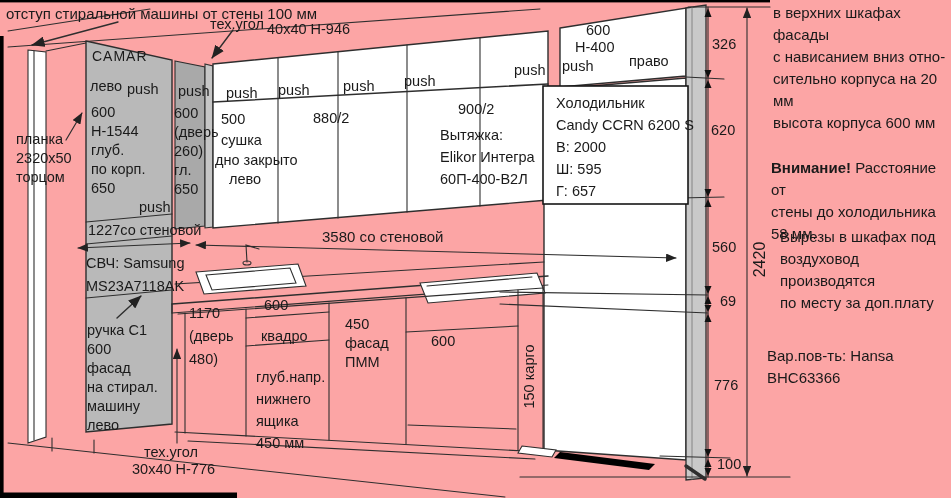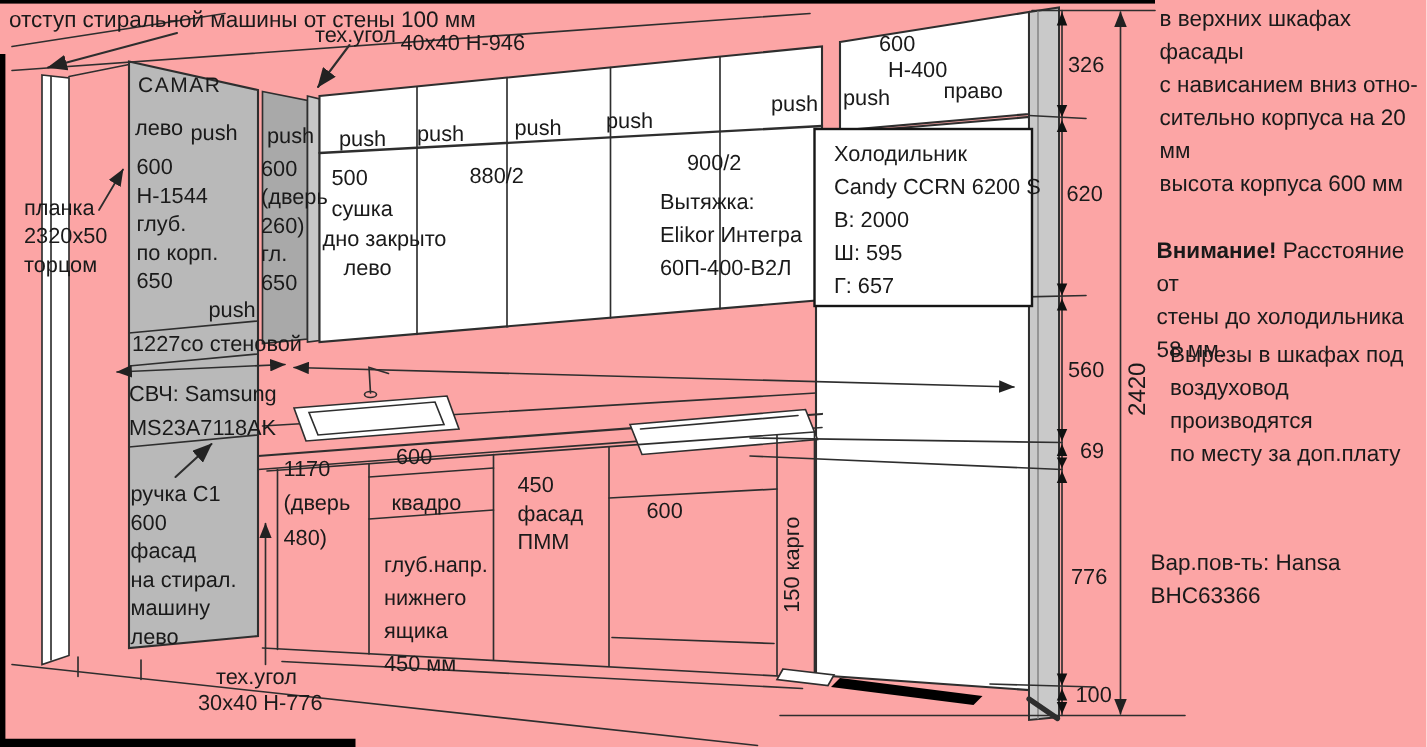--- a/index.html
+++ b/index.html
@@ -192,31 +192,32 @@
   <div class="lbl" style="left:404px;top:72px">push</div>
   <div class="lbl" style="left:514px;top:61px">push</div>
 
   <div class="lbl" style="left:313px;top:109px">880/2</div>
   <div class="lbl" style="left:458px;top:100px">900/2</div>
   <div class="lbl" style="left:440px;top:124px;line-height:22px">Вытяжка:
 Elikor Интегра
 60П-400-В2Л</div>
 
   <div class="lbl" style="left:586px;top:21px">600</div>
-  <div class="lbl" style="left:592px;top:38px">Н-400</div>
+  <div class="lbl" style="left:575px;top:38px">Н-400</div>
   <div class="lbl" style="left:562px;top:57px">push</div>
   <div class="lbl" style="left:629px;top:52px">право</div>
 
   <div class="lbl" style="left:556px;top:92px;line-height:22px">Холодильник
 Candy CCRN 6200 S
 В: 2000
 Ш: 595
 Г: 657</div>
 
   <div class="lbl" style="left:88px;top:221px">1227со стеновой</div>
+  <div class="lbl note" style="left:322px;top:227px;line-height:19px">3580 со стеновой</div>
 
   <div class="lbl" style="left:189px;top:302px;line-height:23px">1170
 (дверь
 480)</div>
   <div class="lbl" style="left:264px;top:296px">600</div>
   <div class="lbl" style="left:261px;top:327px">квадро</div>
   <div class="lbl" style="left:256px;top:366px;line-height:22px">глуб.напр.
 нижнего
 ящика
 450 мм</div>
@@ -240,15 +241,15 @@
   <div class="lbl note" style="left:773px;top:2px">в верхних шкафах фасады
 с нависанием вниз отно-
 сительно корпуса на 20 мм
 высота корпуса 600 мм</div>
   <div class="lbl note" style="left:771px;top:157px"><b>Внимание!</b><span> Расстояние от
 стены до холодильника
 58 мм.</span></div>
   <div class="lbl note" style="left:780px;top:226px">Вырезы в шкафах под
 воздуховод производятся
 по месту за доп.плату</div>
-  <div class="lbl note" style="left:767px;top:365px">Вар.пов-ть: Hansa BHC63366</div>
+  <div class="lbl note" style="left:767px;top:345px">Вар.пов-ть: Hansa BHC63366</div>
 
 </div>
 
 </body></html>

